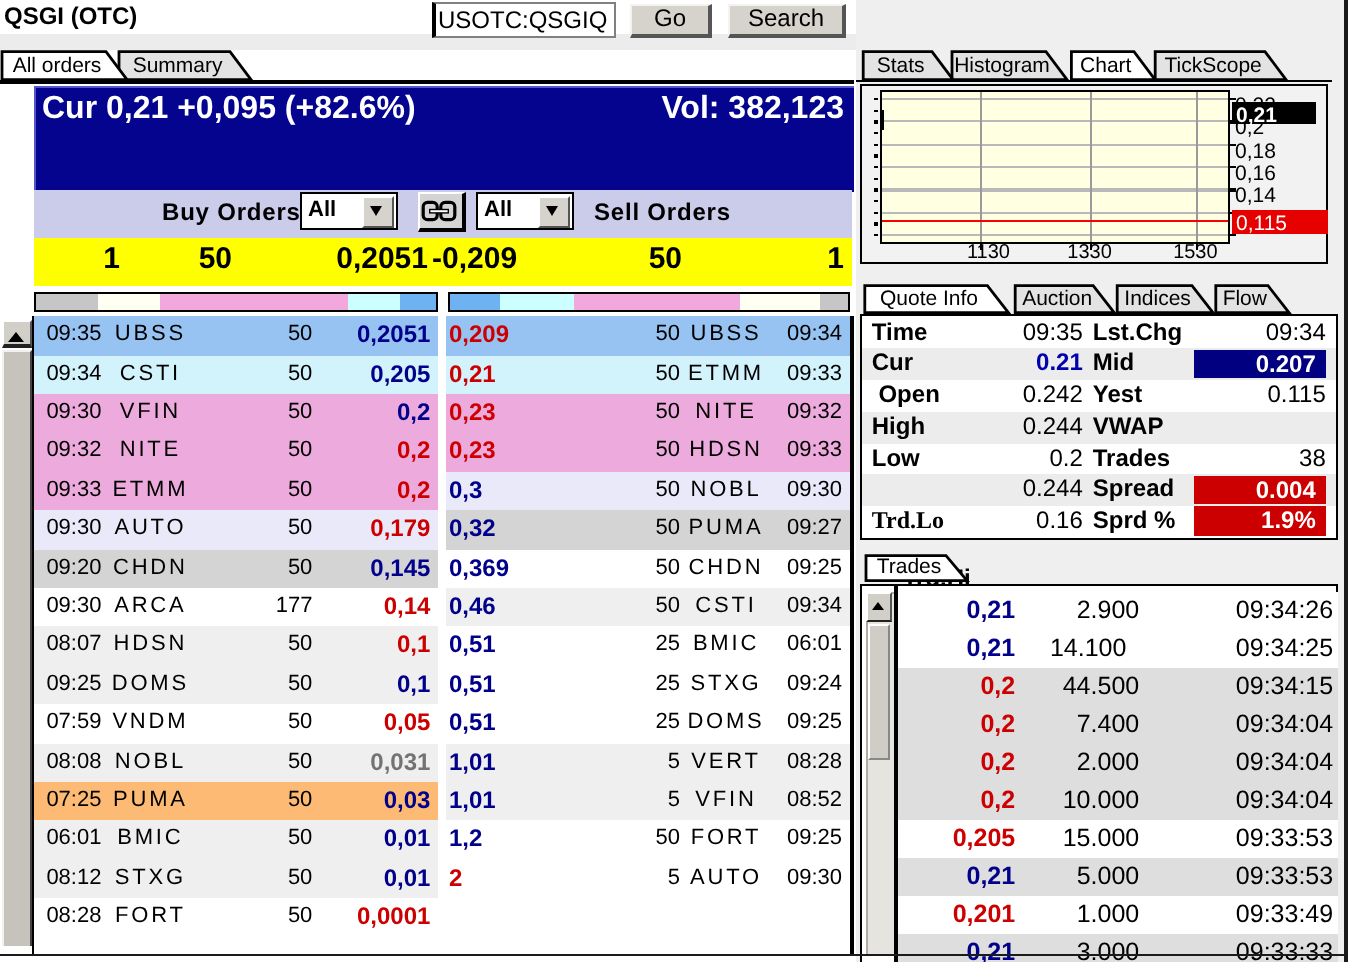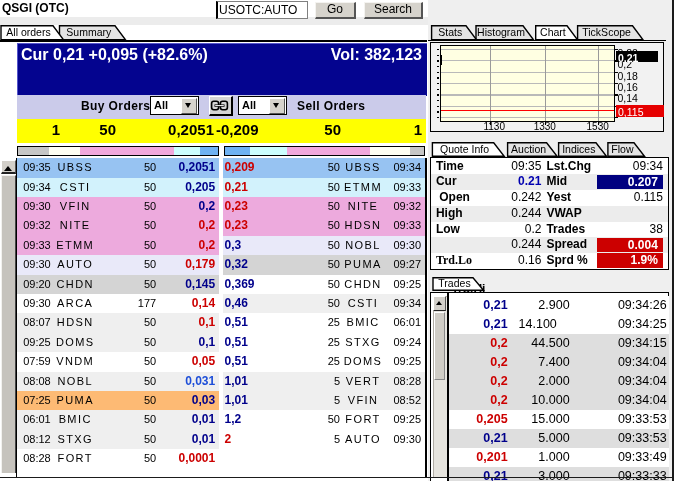--- a/index.html
+++ b/index.html
@@ -5,21 +5,21 @@
  font-family:"Liberation Sans",sans-serif;-webkit-font-smoothing:none;}
 .a{position:absolute;}
 .b{font-weight:bold;}
 </style></head><body>
 
 <div class="a" style="left:428px;top:0;width:244px;height:481px;background:#efefef;"></div>
 <div class="a" style="left:671.8px;top:0;width:2.2px;height:481px;background:#1a1a1a;"></div>
 <div class="a" style="left:0;top:17px;width:428px;height:8px;background:#ececec;"></div>
 <div class="a b" style="left:2px;top:0.5px;font-size:12px;color:#000;">QSGI (OTC)</div>
 <div class="a" style="left:216px;top:1px;width:89px;height:16px;background:#fff;border:1px solid #808080;border-left:2px solid #000;"></div>
-<div class="a" style="left:219px;top:2.5px;font-size:12px;">USOTC:AUTO</div>
+<div class="a" style="left:219px;top:2.5px;font-size:12px;">USOTC:QSGIQ</div>
 <div class="a" style="left:315px;top:2px;width:38px;height:14px;background:#d6d3cc;border-top:1px solid #f4f3f0;border-left:1px solid #f4f3f0;border-right:2px solid #555;border-bottom:2px solid #555;text-align:center;font-size:12px;line-height:12px;">Go</div>
 <div class="a" style="left:364px;top:2px;width:56px;height:14px;background:#d6d3cc;border-top:1px solid #f4f3f0;border-left:1px solid #f4f3f0;border-right:2px solid #555;border-bottom:2px solid #555;text-align:center;font-size:12px;line-height:12px;">Search</div>
 <svg class="a" style="left:0px;top:24.5px;" width="140" height="15.5" viewBox="0 0 140 15.5">
     <polygon points="59.5,14.8 59.5,0.8 115.0,0.8 125.5,14.8" fill="#e3e3e3" stroke="#000" stroke-width="1.4"></polygon>
     <text x="88.8" y="11.1" font-size="10.5px" fill="#000" text-anchor="middle" font-family="Liberation Sans">Summary</text>
     <polygon points="1.0,14.8 1.0,0.8 53.0,0.8 63.5,14.8" fill="#ffffff" stroke="#000" stroke-width="1.4"></polygon>
     <text x="28.5" y="11.1" font-size="10.5px" fill="#000" text-anchor="middle" font-family="Liberation Sans">All orders</text>
   </svg>
 <div class="a" style="left:0;top:40.1px;width:427px;height:1.6px;background:#000;"></div>
 <div class="a" style="left:17px;top:43px;width:409px;height:51.5px;background:#04048f;border-top:1px solid #5555cc;border-left:1px solid #5555cc;"></div>
@@ -132,21 +132,21 @@
 <div class="a" style="left:17.2px;top:352.2px;width:202.3px;height:19.4px;background:#ffffff;font-size:11px;line-height:19.4px;">
     <span class="a" style="left:6px;">07:59</span>
     <span class="a" style="left:33px;width:50px;text-align:center;letter-spacing:1.4px;margin-right:-1.4px;">VNDM</span>
     <span class="a" style="left:89px;width:50px;text-align:right;">50</span>
     <span class="a b" style="left:128px;width:70px;text-align:right;color:#cc0000;font-size:12px;">0,05</span>
   </div>
 <div class="a" style="left:17.2px;top:371.6px;width:202.3px;height:19.4px;background:#efefef;font-size:11px;line-height:19.4px;">
     <span class="a" style="left:6px;">08:08</span>
     <span class="a" style="left:33px;width:50px;text-align:center;letter-spacing:1.4px;margin-right:-1.4px;">NOBL</span>
     <span class="a" style="left:89px;width:50px;text-align:right;">50</span>
-    <span class="a b" style="left:128px;width:70px;text-align:right;color:#1d4ed8;font-size:12px;">0,031</span>
+    <span class="a b" style="left:128px;width:70px;text-align:right;color:#737373;font-size:12px;">0,031</span>
   </div>
 <div class="a" style="left:17.2px;top:391.0px;width:202.3px;height:19.4px;background:#fdba74;font-size:11px;line-height:19.4px;">
     <span class="a" style="left:6px;">07:25</span>
     <span class="a" style="left:33px;width:50px;text-align:center;letter-spacing:1.4px;margin-right:-1.4px;">PUMA</span>
     <span class="a" style="left:89px;width:50px;text-align:right;">50</span>
     <span class="a b" style="left:128px;width:70px;text-align:right;color:#00008b;font-size:12px;">0,03</span>
   </div>
 <div class="a" style="left:17.2px;top:410.4px;width:202.3px;height:19.4px;background:#efefef;font-size:11px;line-height:19.4px;">
     <span class="a" style="left:6px;">06:01</span>
     <span class="a" style="left:33px;width:50px;text-align:center;letter-spacing:1.4px;margin-right:-1.4px;">BMIC</span>
@@ -379,21 +379,21 @@
 <div class="a" style="left:435.6px;top:300.5px;width:0;height:0;border-left:3.8px solid transparent;border-right:3.8px solid transparent;border-bottom:4.8px solid #000;"></div>
 <div class="a" style="left:433.8px;top:312px;width:11px;height:68px;background:#d0cdc6;border:1px solid #888;box-sizing:border-box;border-top-color:#fff;border-left-color:#fff;"></div>
 <div class="a" style="left:447.3px;top:292.4px;width:1.3px;height:188.6px;background:#000;"></div>
 <div class="a" style="left:448.6px;top:296.3px;width:220.4px;height:19.00px;background:#ffffff;font-size:12.5px;line-height:19.00px;">
     <span class="a b" style="left:10px;width:49px;text-align:right;color:#00008b;">0,21</span>
     <span class="a" style="left:70px;width:51px;text-align:right;">2.900</span>
     <span class="a" style="left:155px;width:63px;text-align:right;">09:34:26</span>
   </div>
 <div class="a" style="left:448.6px;top:315.3px;width:220.4px;height:19.00px;background:#ffffff;font-size:12.5px;line-height:19.00px;">
     <span class="a b" style="left:10px;width:49px;text-align:right;color:#00008b;">0,21</span>
-    <span class="a" style="left:70px;width:51px;text-align:left;">14.100</span>
+    <span class="a" style="left:70px;width:51px;text-align:center;">14.100</span>
     <span class="a" style="left:155px;width:63px;text-align:right;">09:34:25</span>
   </div>
 <div class="a" style="left:448.6px;top:334.3px;width:220.4px;height:19.00px;background:#dedede;font-size:12.5px;line-height:19.00px;">
     <span class="a b" style="left:10px;width:49px;text-align:right;color:#cc0000;">0,2</span>
     <span class="a" style="left:70px;width:51px;text-align:right;">44.500</span>
     <span class="a" style="left:155px;width:63px;text-align:right;">09:34:15</span>
   </div>
 <div class="a" style="left:448.6px;top:353.3px;width:220.4px;height:19.00px;background:#dedede;font-size:12.5px;line-height:19.00px;">
     <span class="a b" style="left:10px;width:49px;text-align:right;color:#cc0000;">0,2</span>
     <span class="a" style="left:70px;width:51px;text-align:right;">7.400</span>

